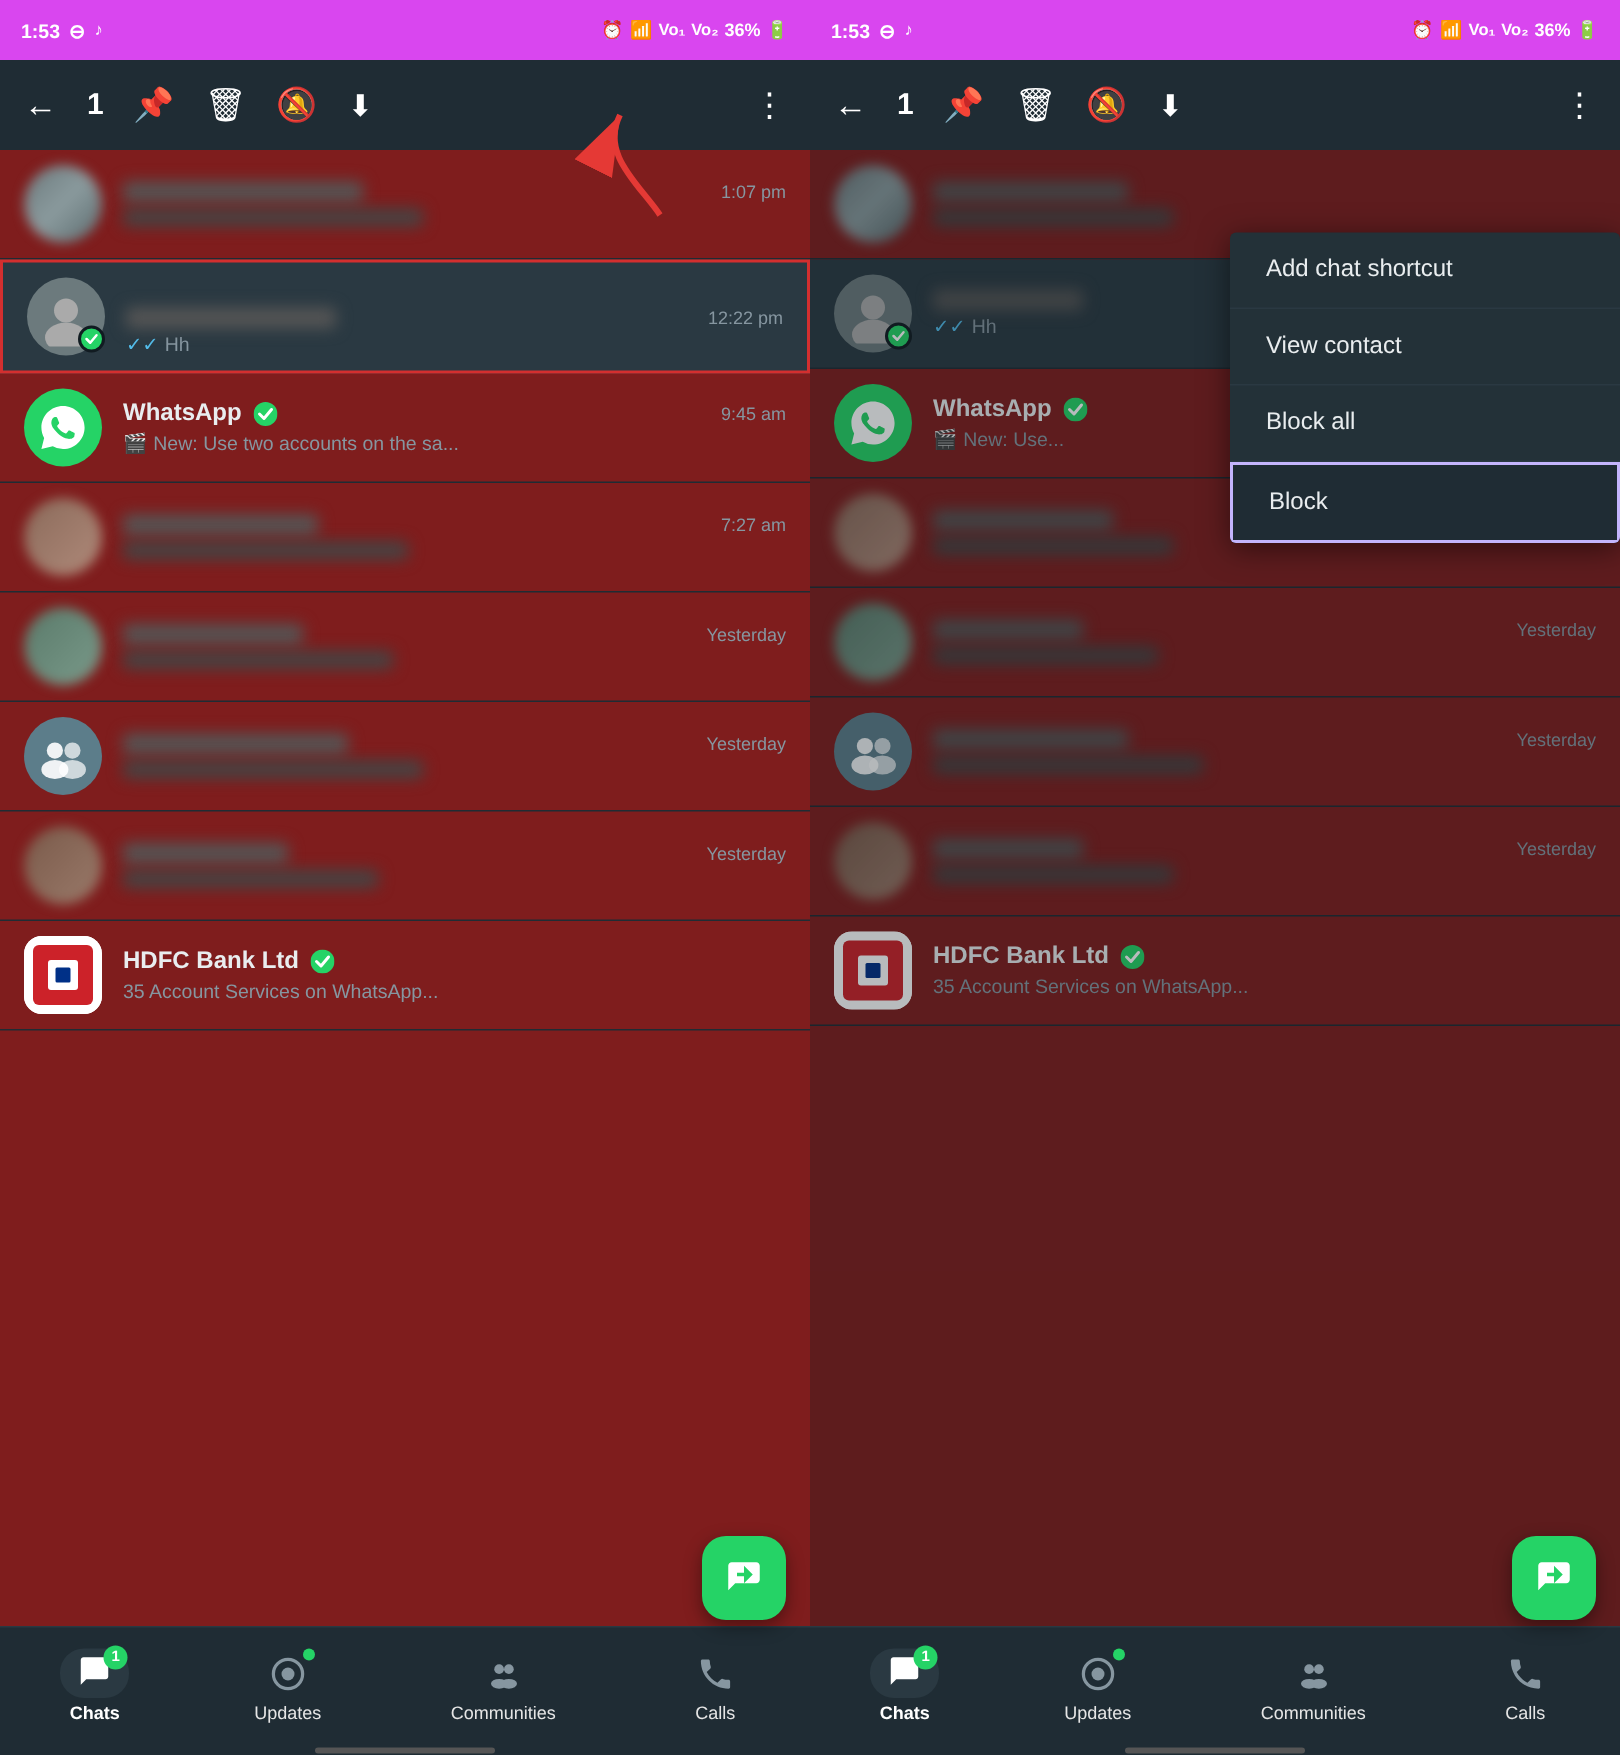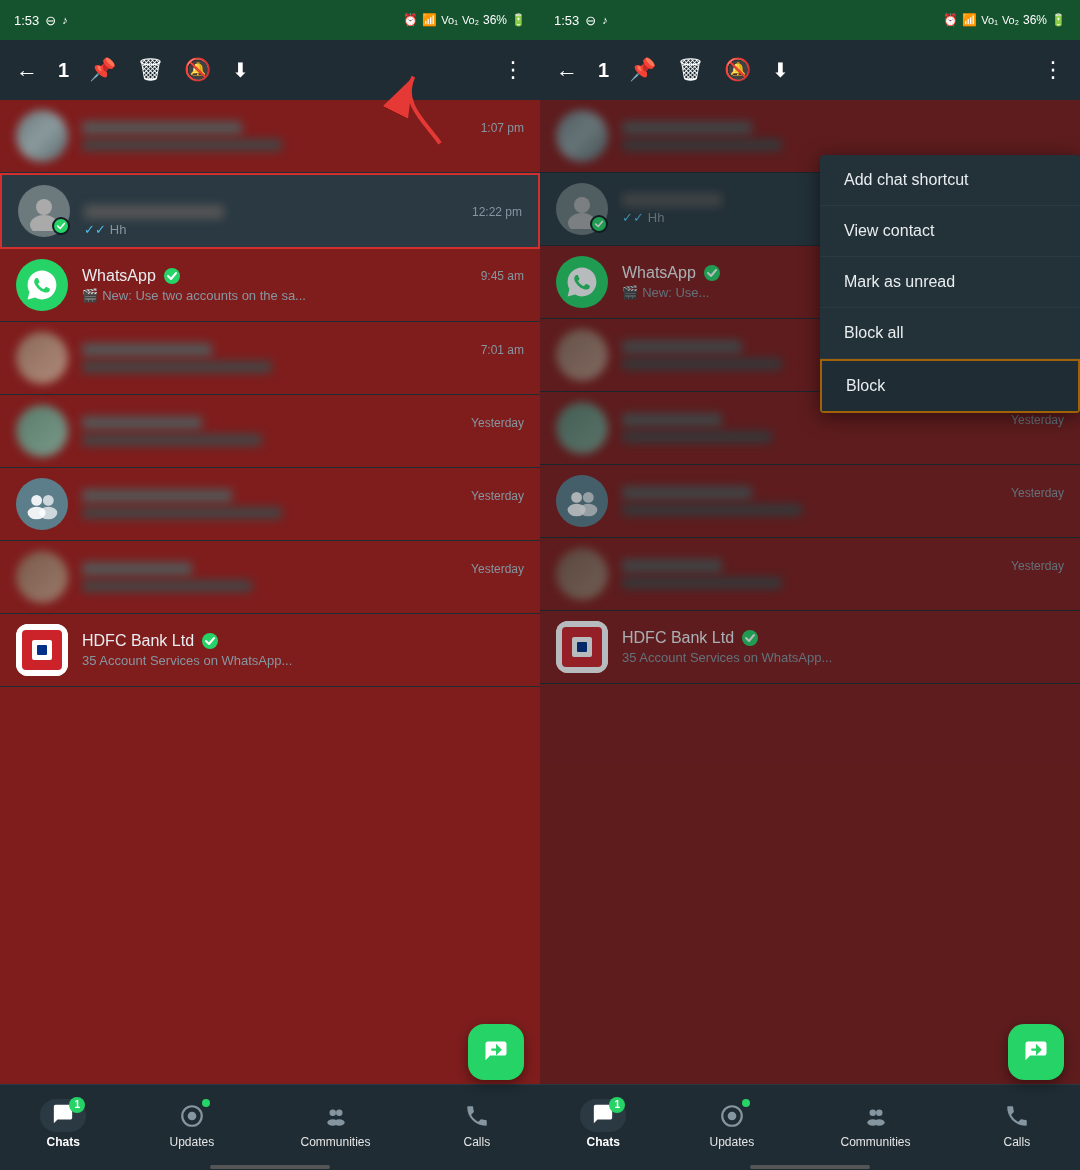--- a/index.html
+++ b/index.html
@@ -19,28 +19,28 @@
       background: #111b21;
       display: flex;
       flex-direction: column;
       position: relative;
       overflow: hidden;
     }
 
     
     .status-bar {
       height: 40px;
-      background: #14532d;
+      background: #d946ef;
       display: flex;
       align-items: center;
       justify-content: space-between;
       padding: 0 14px;
       color: white;
       font-size: 13px;
-      font-weight: 400;
+      font-weight: 700;
     }
     .status-left { display: flex; align-items: center; gap: 6px; }
     .status-right { display: flex; align-items: center; gap: 4px; font-size: 12px; }
 
     
     .toolbar {
       height: 60px;
       background: #1f2c34;
       display: flex;
       align-items: center;
@@ -117,21 +117,21 @@
       min-width: 0;
     }
     .chat-top {
       display: flex;
       justify-content: space-between;
       align-items: center;
       margin-bottom: 3px;
     }
     .chat-name {
       font-size: 16px;
-      font-weight: 400;
+      font-weight: 700;
       color: #e9edef;
       white-space: nowrap;
       overflow: hidden;
       text-overflow: ellipsis;
       max-width: 280px;
     }
     .chat-time {
       font-size: 12px;
       color: #8696a0;
       white-space: nowrap;
@@ -282,21 +282,21 @@
     .context-menu-item {
       padding: 16px 24px;
       color: #e9edef;
       font-size: 16px;
       cursor: pointer;
       border-bottom: 1px solid #2a3942;
     }
     .context-menu-item:last-child { border-bottom: none; }
     .context-menu-item.block-item {
       background: #1f2c34;
-      border: 2px solid #a16207;
+      border: 2px solid #c4b5fd;
     }
 
     
     .arrow-container {
       position: absolute;
       top: 70px;
       left: 380px;
       z-index: 50;
       pointer-events: none;
     }
@@ -425,21 +425,21 @@
           <span>New: Use two accounts on the sa...</span>
         </div>
       </div>
     </div>
 
     <div class="chat-item">
       <div class="blur-avatar" style="background: linear-gradient(135deg, #8a6a5a, #b08a7a);"></div>
       <div class="chat-content">
         <div class="chat-top">
           <div class="blur-name" style="width:130px;"></div>
-          <span class="chat-time">7:01 am</span>
+          <span class="chat-time">7:27 am</span>
         </div>
         <div class="blur-msg" style="width:190px;"></div>
       </div>
     </div>
 
     <div class="chat-item">
       <div class="blur-avatar" style="background: linear-gradient(135deg, #5a7a6a, #7a9a8a);"></div>
       <div class="chat-content">
         <div class="chat-top">
           <div class="blur-name" style="width:120px;"></div>
@@ -727,21 +727,20 @@
         <div class="chat-msg">
           <span>35 Account Services on WhatsApp...</span>
         </div>
       </div>
     </div>
   </div>
 
   <div class="context-menu">
     <div class="context-menu-item">Add chat shortcut</div>
     <div class="context-menu-item">View contact</div>
-    <div class="context-menu-item">Mark as unread</div>
     <div class="context-menu-item">Block all</div>
     <div class="context-menu-item block-item">Block</div>
   </div>
 
   <div class="fab">
     <svg viewBox="0 0 24 24" width="28" height="28" fill="white">
       <path d="M19 3H5c-1.1 0-2 .9-2 2v14l4-4h12c1.1 0 2-.9 2-2V5c0-1.1-.9-2-2-2zm-7 8H8v-2h4V5l5 5-5 5v-4z"></path>
     </svg>
   </div>
 

